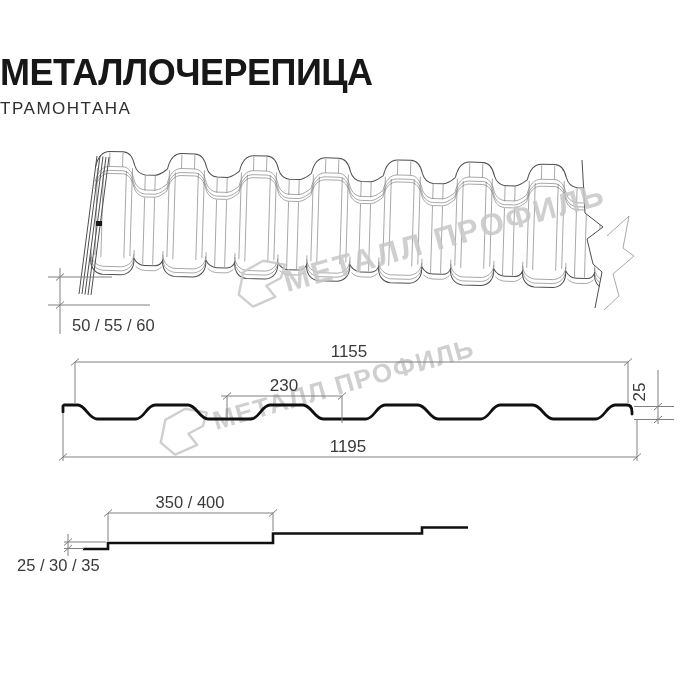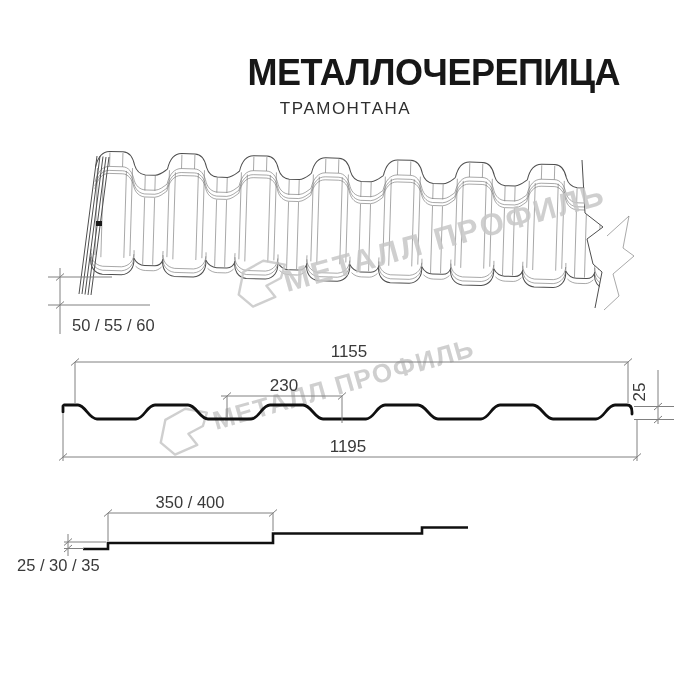--- a/index.html
+++ b/index.html
@@ -1,20 +1,20 @@
 <!DOCTYPE html>
 <html><head>
 <meta charset="utf-8">
 <style>
   html,body{margin:0;padding:0;background:#ffffff;}
   .stage{position:relative;width:700px;height:700px;background:#ffffff;overflow:hidden;
          font-family:"Liberation Sans", sans-serif;}
-  .title{position:absolute;top:55px;left:0;width:620px;text-align:right;
+  .title{position:absolute;top:55px;left:0;width:620px;text-align:left;
          font-size:36px;font-weight:bold;letter-spacing:-0.5px;color:#171717;line-height:1;}
-  .subtitle{position:absolute;top:100px;left:0;width:691px;text-align:center;
+  .subtitle{position:absolute;top:100px;left:0;width:691px;
          font-size:17px;font-weight:normal;letter-spacing:1.5px;color:#2e2e2e;line-height:1;}
   svg{position:absolute;top:0;left:0;}
   .l0{stroke:#6f6f6f;stroke-width:0.6;fill:none;}
   .l1{stroke:#4e4e4e;stroke-width:1;fill:none;}
   .dim{stroke:#808080;stroke-width:1;fill:none;}
   .thick{stroke:#101010;stroke-width:2.8;fill:none;stroke-linejoin:round;stroke-linecap:round;}
   .thick2{stroke:#101010;stroke-width:2.6;fill:none;stroke-linejoin:miter;}
   .dimtxt{font-family:"Liberation Sans",sans-serif;font-size:17px;fill:#3a3a3a;}
   .dimtxt2{font-family:"Liberation Sans",sans-serif;font-size:16.5px;fill:#3a3a3a;}
   .wm{fill:#c7c7c7;opacity:0.85;font-family:"Liberation Sans",sans-serif;font-weight:bold;}

